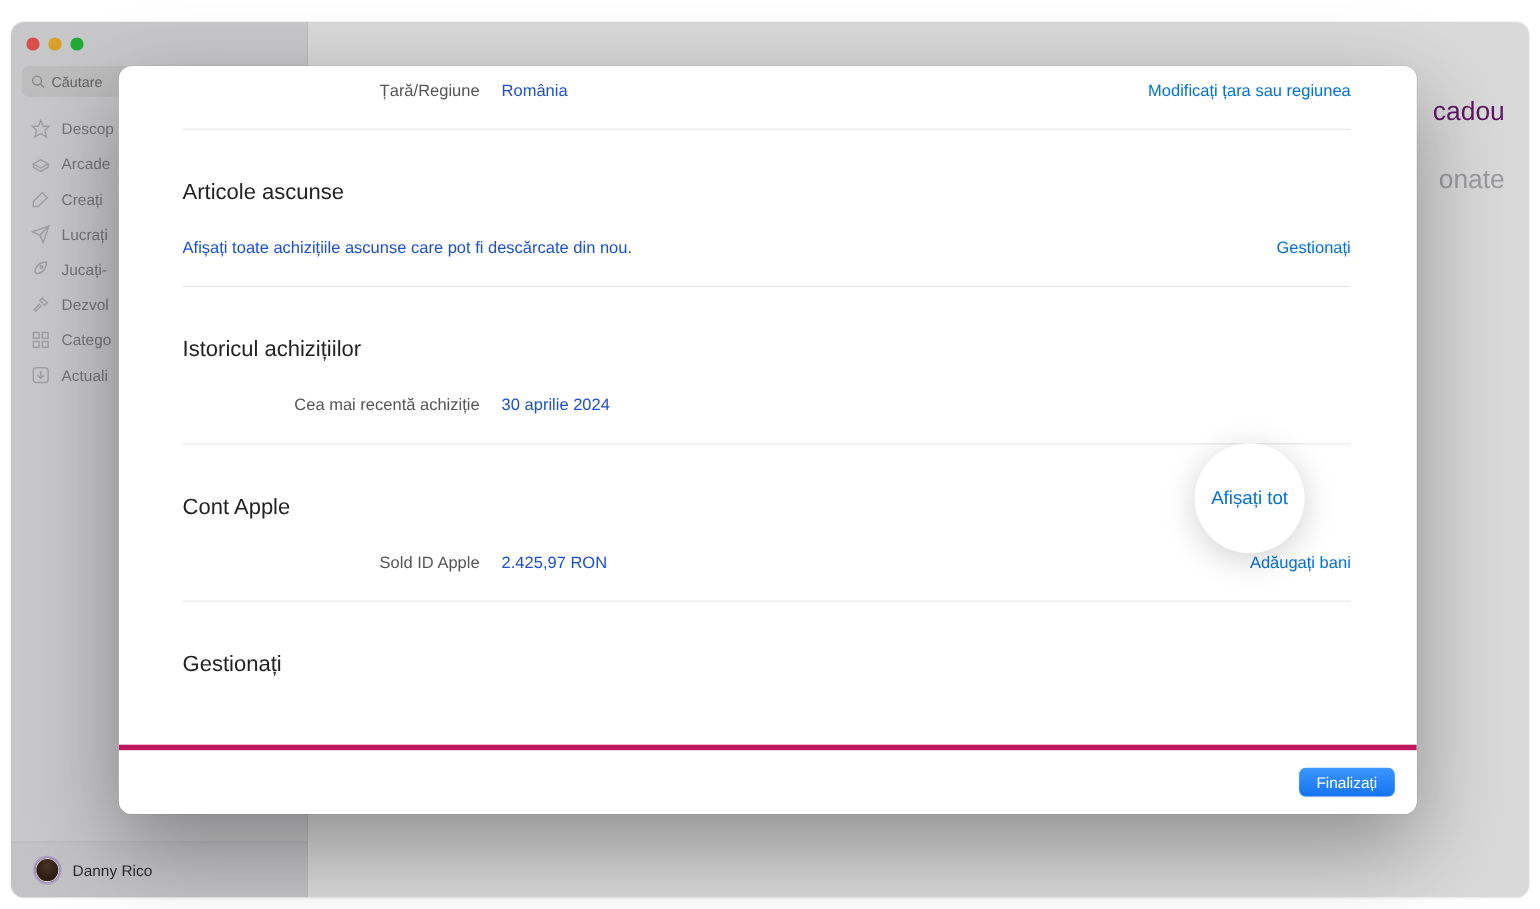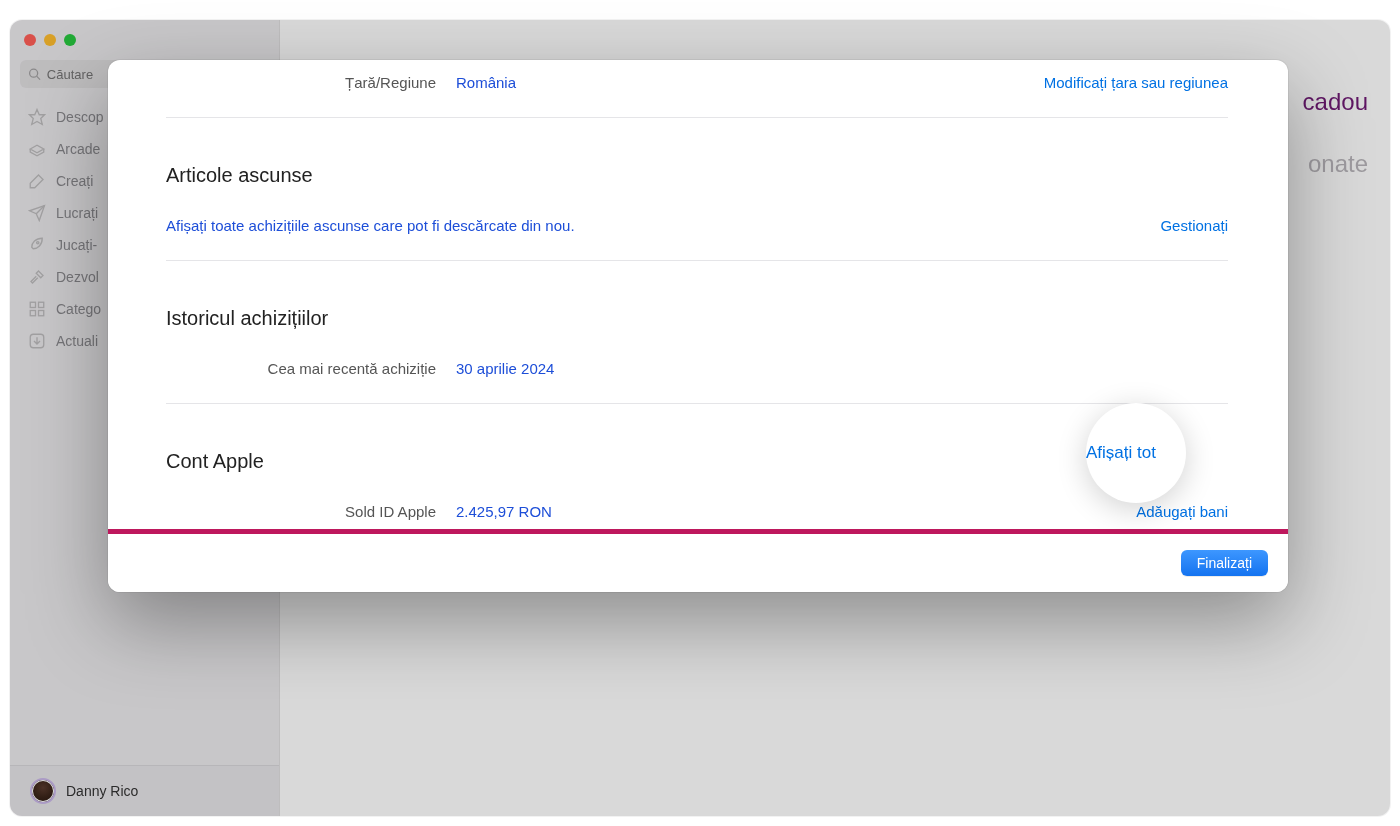--- a/index.html
+++ b/index.html
@@ -100,21 +100,21 @@
     .overlay {
       position: absolute;
       inset: 0;
       background: rgba(0,0,0,0.15);
     }
     .modal {
       position: absolute;
       left: 108px;
       top: 60px;
       width: 1180px;
-      height: 532px;
+      height: 680px;
       background: #fff;
       border-radius: 12px;
       box-shadow: 0 30px 80px rgba(0,0,0,0.35), 0 0 0 1px rgba(0,0,0,0.05);
       display: flex;
       flex-direction: column;
       overflow: hidden;
     }
     .modal-body {
       flex: 1;
       overflow: hidden;
@@ -157,20 +157,21 @@
     }
     .highlight-circle {
       position: absolute;
       width: 100px;
       height: 100px;
       border-radius: 50%;
       background: #fff;
       box-shadow: 0 6px 30px rgba(0,0,0,0.18);
       display: flex;
       align-items: center;
+      justify-content: center;
       left: 978px;
       top: 343px;
       pointer-events: none;
     }
     .highlight-text {
       font-size: 17px;
       color: #0071e3;
       font-weight: 400;
       text-align: center;
     }

